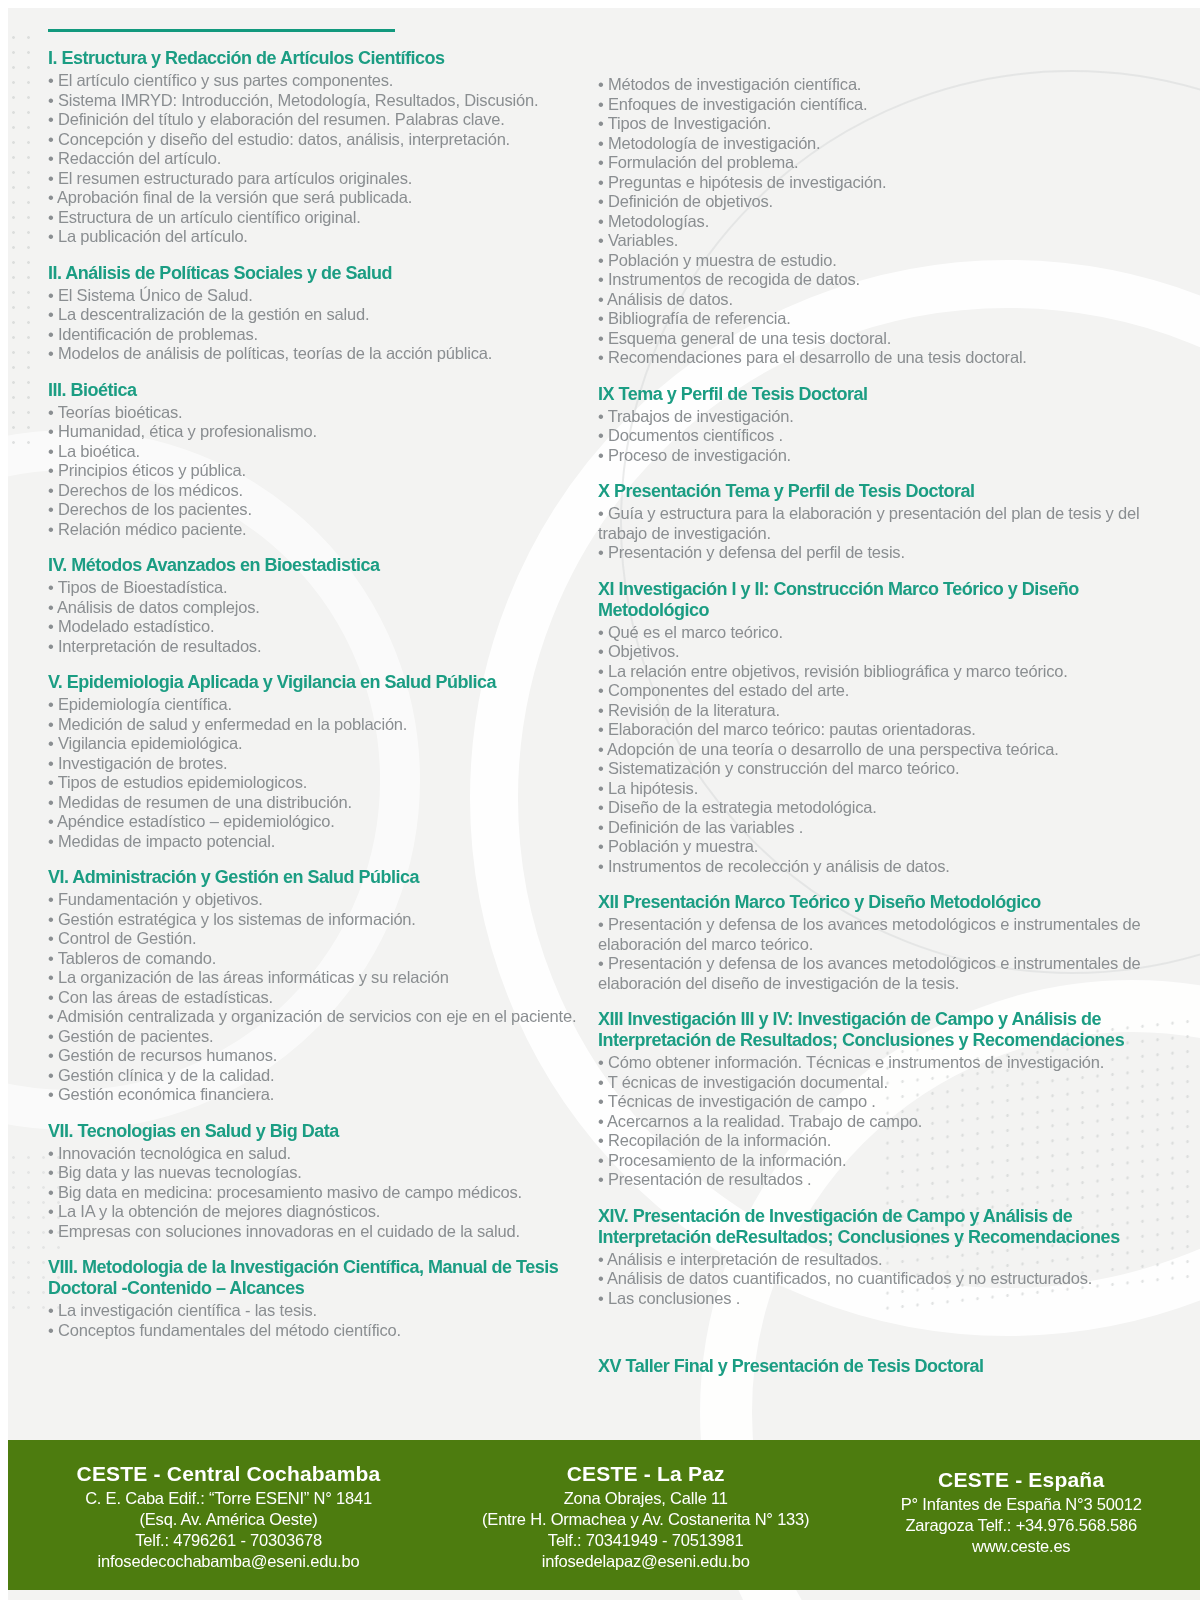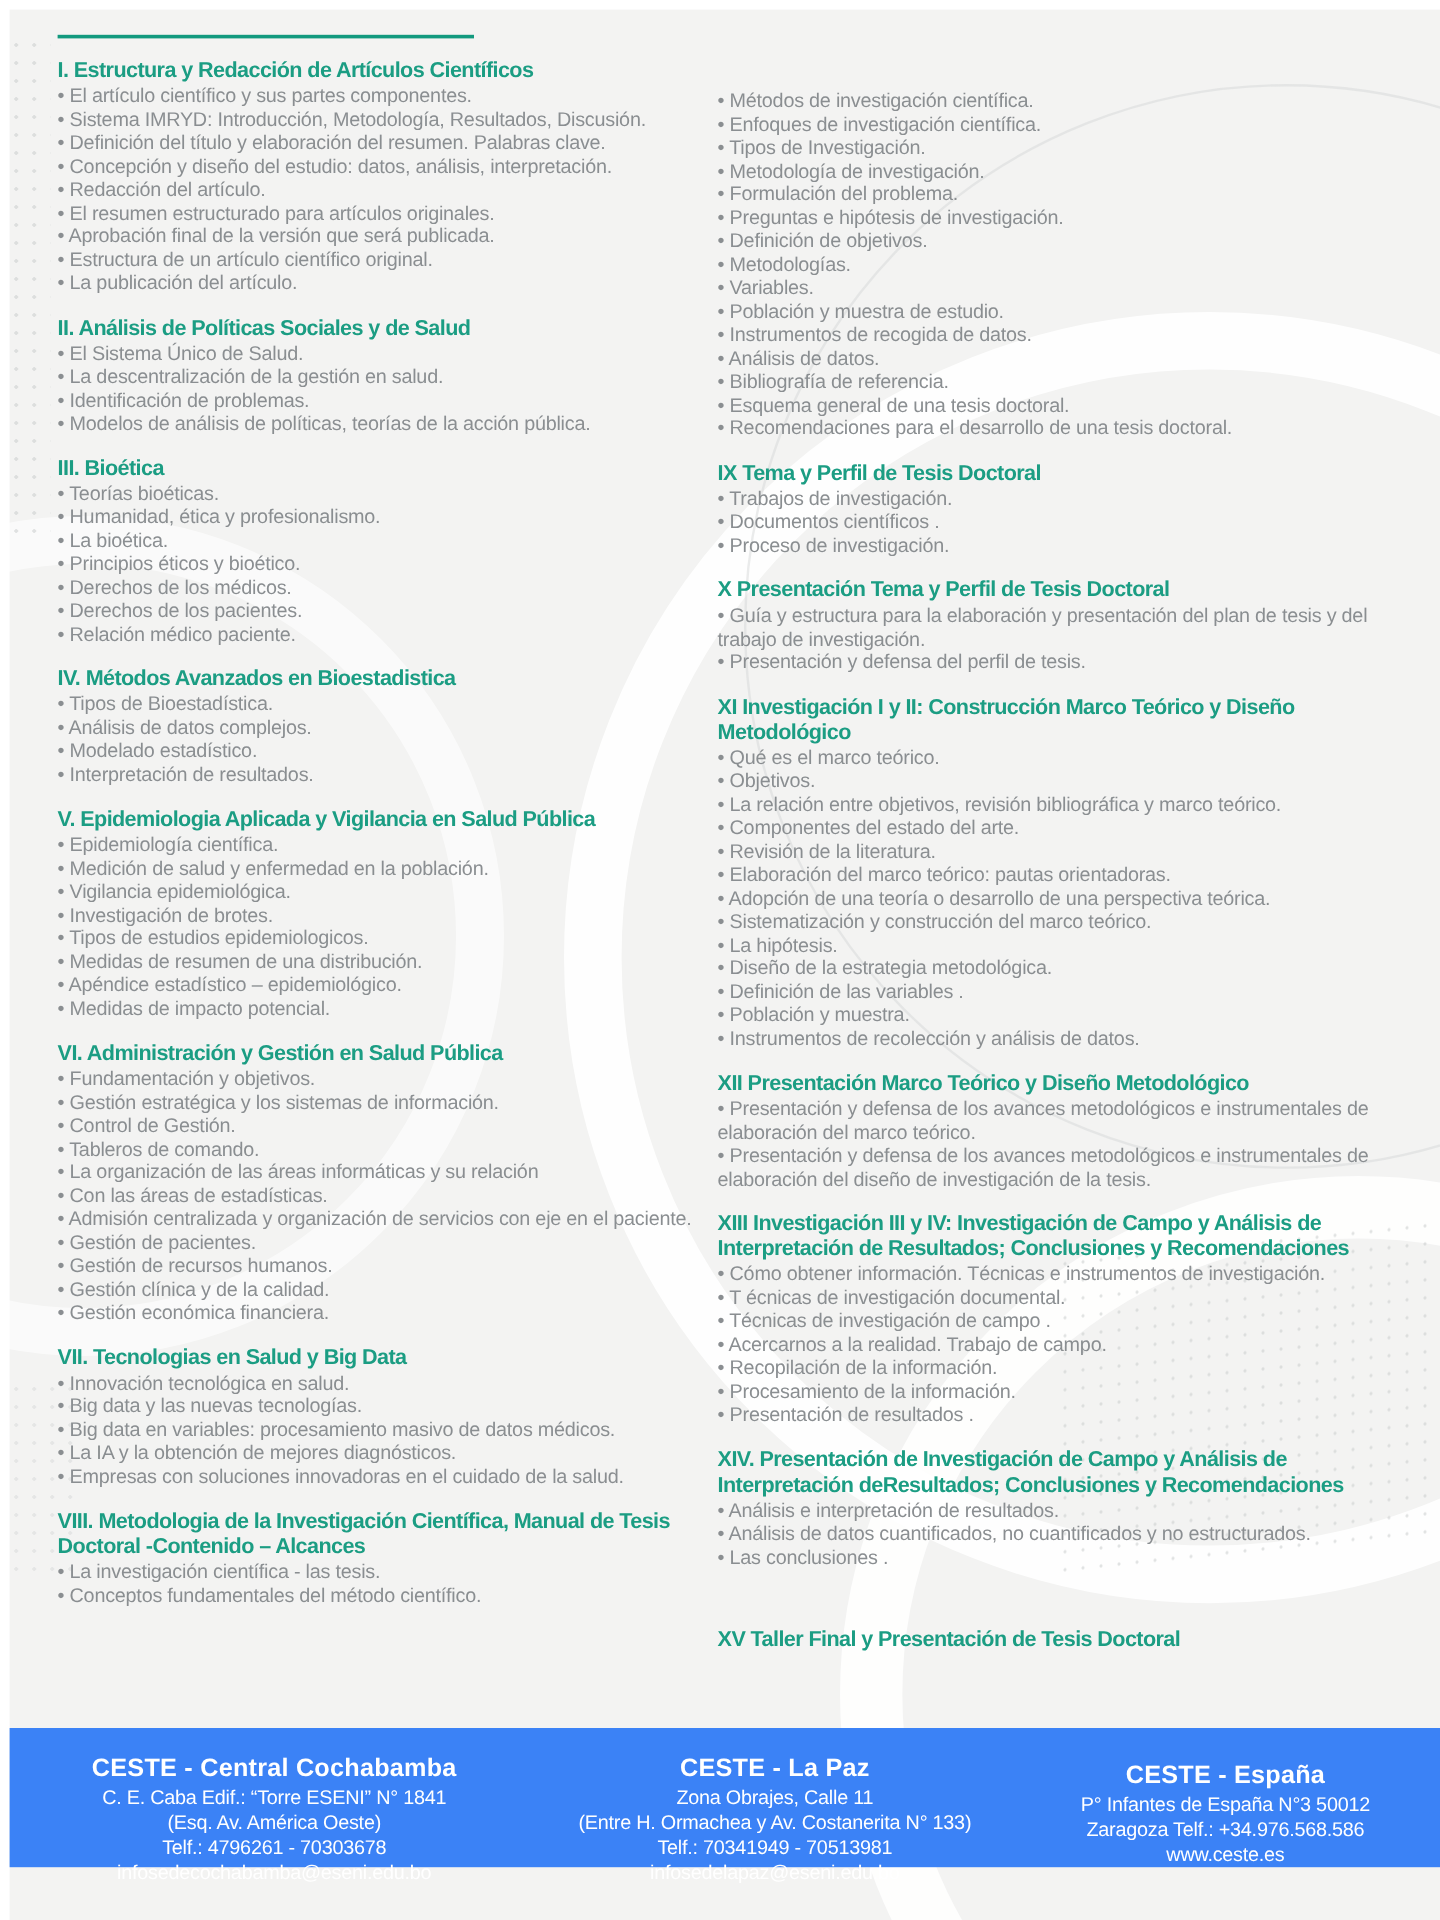--- a/index.html
+++ b/index.html
@@ -46,22 +46,22 @@
     font-size:18px;font-weight:bold;color:#1b9d83;
     line-height:21px;letter-spacing:-0.5px;white-space:pre-line;
   }
   .bullet{
     font-size:16.5px;color:#8a8e91;line-height:19.5px;letter-spacing:-0.2px;
   }
   .bullet::before{content:"• ";}
 
   
   .footer{
-    position:absolute;left:8px;right:0;top:1440px;height:116px;
-    background:#3b82f6;z-index:20;
+    position:absolute;left:8px;right:0;top:1440px;height:150px;
+    background:#4d7c0f;z-index:20;
     display:flex;flex-direction:row;align-items:flex-start;
     color:#ffffff;
   }
   .fcol{text-align:center;padding-top:22px;}
   .fcol.f1{width:37%;}
   .fcol.f2{width:33%;}
   .fcol.f3{width:30%;padding-top:28px;}
   .fname{font-size:21px;font-weight:bold;line-height:24px;letter-spacing:0.2px;margin-bottom:2px;}
   .fline{font-size:16.5px;line-height:21px;letter-spacing:-0.2px;}
 </style>
@@ -107,21 +107,21 @@
             <div class="bullet">Modelos de análisis de políticas, teorías de la acción pública.</div>
           </div>
     </div>
 
     <div class="section">
       <h2 class="sec-heading">III. Bioética</h2>
       <div class="bullets">
             <div class="bullet">Teorías bioéticas.</div>
             <div class="bullet">Humanidad, ética y profesionalismo.</div>
             <div class="bullet">La bioética.</div>
-            <div class="bullet">Principios éticos y bioético.</div>
+            <div class="bullet">Principios éticos y pública.</div>
             <div class="bullet">Derechos de los médicos.</div>
             <div class="bullet">Derechos de los pacientes.</div>
             <div class="bullet">Relación médico paciente.</div>
           </div>
     </div>
 
     <div class="section">
       <h2 class="sec-heading">IV. Métodos Avanzados en Bioestadistica</h2>
       <div class="bullets">
             <div class="bullet">Tipos de Bioestadística.</div>
@@ -160,21 +160,21 @@
             <div class="bullet">Gestión clínica y de la calidad.</div>
             <div class="bullet">Gestión económica financiera.</div>
           </div>
     </div>
 
     <div class="section">
       <h2 class="sec-heading">VII. Tecnologias en Salud y Big Data</h2>
       <div class="bullets">
             <div class="bullet">Innovación tecnológica en salud.</div>
             <div class="bullet">Big data y las nuevas tecnologías.</div>
-            <div class="bullet">Big data en variables: procesamiento masivo de datos médicos.</div>
+            <div class="bullet">Big data en medicina: procesamiento masivo de campo médicos.</div>
             <div class="bullet">La IA y la obtención de mejores diagnósticos.</div>
             <div class="bullet">Empresas con soluciones innovadoras en el cuidado de la salud.</div>
           </div>
     </div>
 
     <div class="section">
       <h2 class="sec-heading">VIII. Metodologia de la Investigación Científica, Manual de Tesis
 Doctoral -Contenido – Alcances</h2>
       <div class="bullets">
             <div class="bullet">La investigación científica - las tesis.</div>

